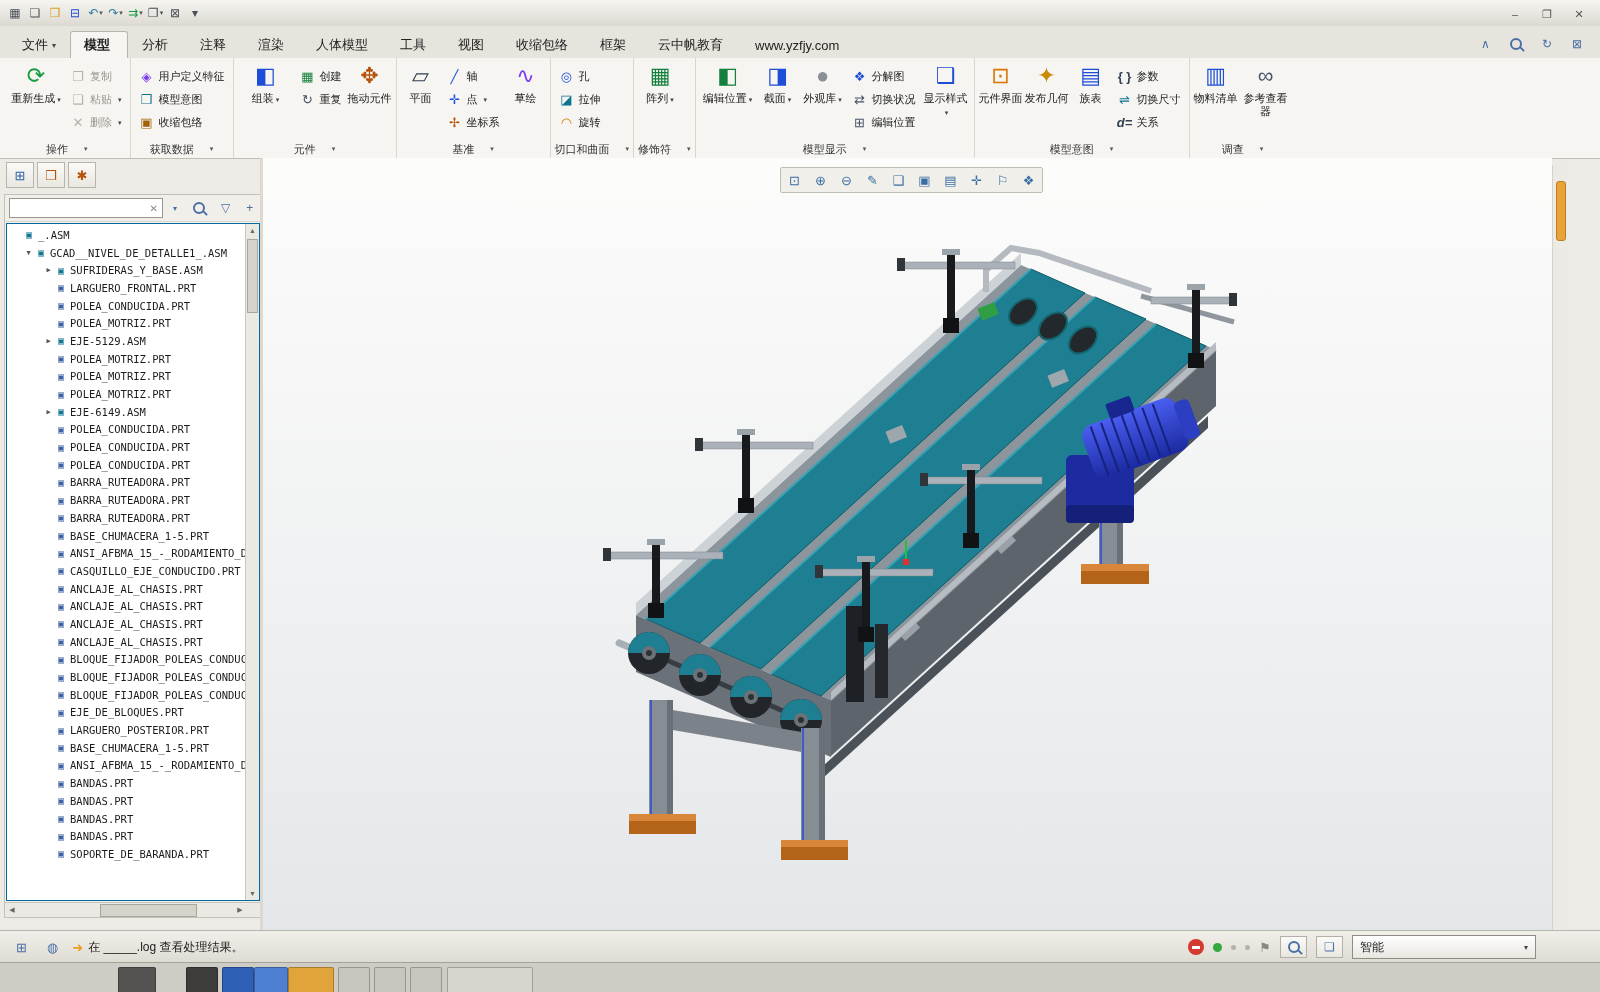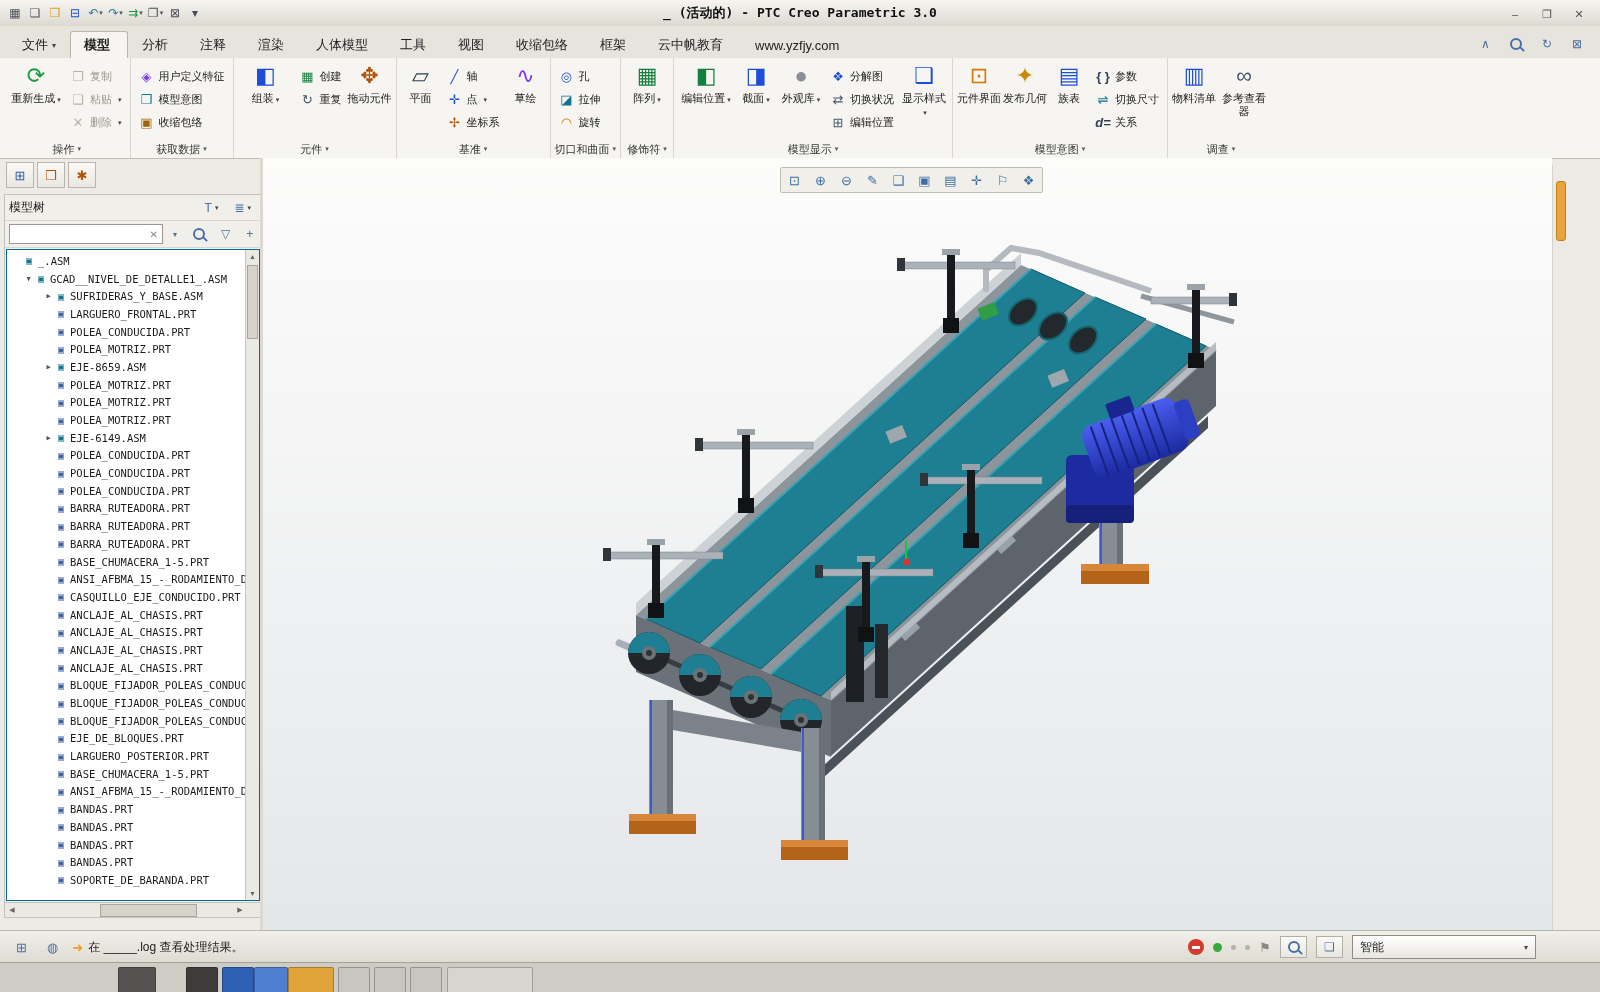--- a/index.html
+++ b/index.html
@@ -29,21 +29,21 @@
   .tab[data-active="true"]{background:#f6f5f1;border-color:#b8b5ad;border-radius:3px 3px 0 0;font-weight:bold;}
   .tabbar-right{margin-left:auto;display:flex;align-items:center;gap:8px;padding:0 12px 5px 0;}
   .tr-btn{border:none;background:transparent;color:#4a6fa5;font-size:12px;height:18px;display:flex;align-items:center;}
   .mag{display:inline-block;width:8px;height:8px;border:2px solid #4a6fa5;border-radius:50%;position:relative;}
   .mag::after{content:"";position:absolute;width:6px;height:2px;background:#4a6fa5;right:-5px;bottom:-2px;transform:rotate(45deg);}
   
   .ribbon{position:absolute;top:58px;left:0;right:0;height:100px;background:#f6f5f1;border-bottom:1px solid #c0bdb5;
           display:flex;align-items:stretch;padding:0 4px;}
   .rgroup{display:flex;flex-direction:column;border-right:1px solid #d9d6ce;padding:0 4px;}
   .rgroup-body{height:79px;display:flex;align-items:flex-start;gap:2px;padding-top:3px;}
-  .rgroup-label{height:18px;display:flex;align-items:center;justify-content:center;font-size:11px;color:#333;gap:3px;}
+  .rgroup-label{height:18px;display:flex;align-items:center;justify-content:center;font-size:11px;color:#333;gap:16px;}
   .garr{font-size:7px;color:#555;}
   .bigbtn{width:56px;display:flex;flex-direction:column;align-items:center;font-size:11px;color:#222;
           background:transparent;border:none;padding:1px 0;}
   .bigbtn .ic{font-size:22px;line-height:28px;height:30px;}
   .bigbtn .lbl{text-align:center;line-height:13px;}
   .arr{font-size:7px;color:#444;margin-left:2px;}
   .sstack{display:flex;flex-direction:column;gap:2px;padding-top:5px;}
   .sbtn{display:flex;align-items:center;gap:4px;font-size:11px;height:21px;padding:0 4px;border:none;background:transparent;color:#222;white-space:nowrap;}
   .sbtn .ic{font-size:13px;width:16px;text-align:center;}
   .disabled{color:#9b9890!important}
@@ -167,21 +167,20 @@
         </button>
         <button class="qbtn" data-name="close-window-icon">
           <span>⊠</span>
           <span class="qa-arr"></span>
         </button>
         <button class="qbtn" data-name="customize-toolbar-icon">
           <span>▾</span>
           <span class="qa-arr"></span>
         </button>
       </div>
-    <div class="wtitle" data-name="window-title">_ (活动的) - PTC Creo Parametric 3.0</div>
     <div class="winbtns" data-name="window-controls">
       <button class="winbtn" data-name="minimize-button">–</button>
       <button class="winbtn" data-name="restore-button">❐</button>
       <button class="winbtn" data-name="close-button">✕</button>
     </div>
   </div>
 
   <div class="tabbar" data-name="ribbon-tab-bar">
     <div style="display:flex;align-items:flex-end;" data-name="ribbon-tabs">
 
@@ -487,31 +486,20 @@
   </div>
 
   <div class="navtabs" data-name="navigator-tabs">
 
   <button class="navtab" data-name="model-tree-tab-icon">⊞</button>
       <button class="navtab" data-name="folder-browser-tab-icon">❒</button>
       <button class="navtab" data-name="favorites-tab-icon">✱</button>
     </div>
 
   <div class="treepanel" data-name="model-tree-panel">
-    <div class="tree-head" data-name="model-tree-header">
-      <span class="tree-title" data-name="model-tree-title">模型树</span>
-      <button class="th-btn" data-name="tree-filters-icon">
-          <span>T</span>
-          <span class="arr">▾</span>
-        </button>
-      <button class="th-btn" data-name="tree-settings-icon">
-          <span>≣</span>
-          <span class="arr">▾</span>
-        </button>
-    </div>
     <div class="tree-search" data-name="model-tree-search-row">
       <div class="tsearch-box" data-name="tree-search-box">
         <input class="tsearch-input" data-name="tree-search-input" type="text" style="">
         <button class="ts-clear" data-name="clear-search-icon">✕</button>
       </div>
       <button class="ts-btn" data-name="search-dropdown-icon" style="font-size:8px;">▾</button>
       <button class="ts-btn" data-name="find-icon">
           <span class="mag"></span>
         </button>
       <button class="ts-btn" data-name="filter-icon">▽</button>
@@ -546,21 +534,21 @@
             <span class="tlabel">POLEA_CONDUCIDA.PRT</span>
           </div>
           <div class="trow" data-name="tree-node" data-level="2" data-type="prt">
             <span class="tarrow" data-name="expand-arrow"></span>
             <span class="nodeicon" data-name="model-node-icon"></span>
             <span class="tlabel">POLEA_MOTRIZ.PRT</span>
           </div>
           <div class="trow" data-name="tree-node" data-level="2" data-type="asm">
             <span class="tarrow" data-name="expand-arrow">▶</span>
             <span class="nodeicon" data-name="model-node-icon"></span>
-            <span class="tlabel">EJE-8659.ASM</span>
+            <span class="tlabel">EJE-5129.ASM</span>
           </div>
           <div class="trow" data-name="tree-node" data-level="2" data-type="prt">
             <span class="tarrow" data-name="expand-arrow"></span>
             <span class="nodeicon" data-name="model-node-icon"></span>
             <span class="tlabel">POLEA_MOTRIZ.PRT</span>
           </div>
           <div class="trow" data-name="tree-node" data-level="2" data-type="prt">
             <span class="tarrow" data-name="expand-arrow"></span>
             <span class="nodeicon" data-name="model-node-icon"></span>
             <span class="tlabel">POLEA_MOTRIZ.PRT</span>

